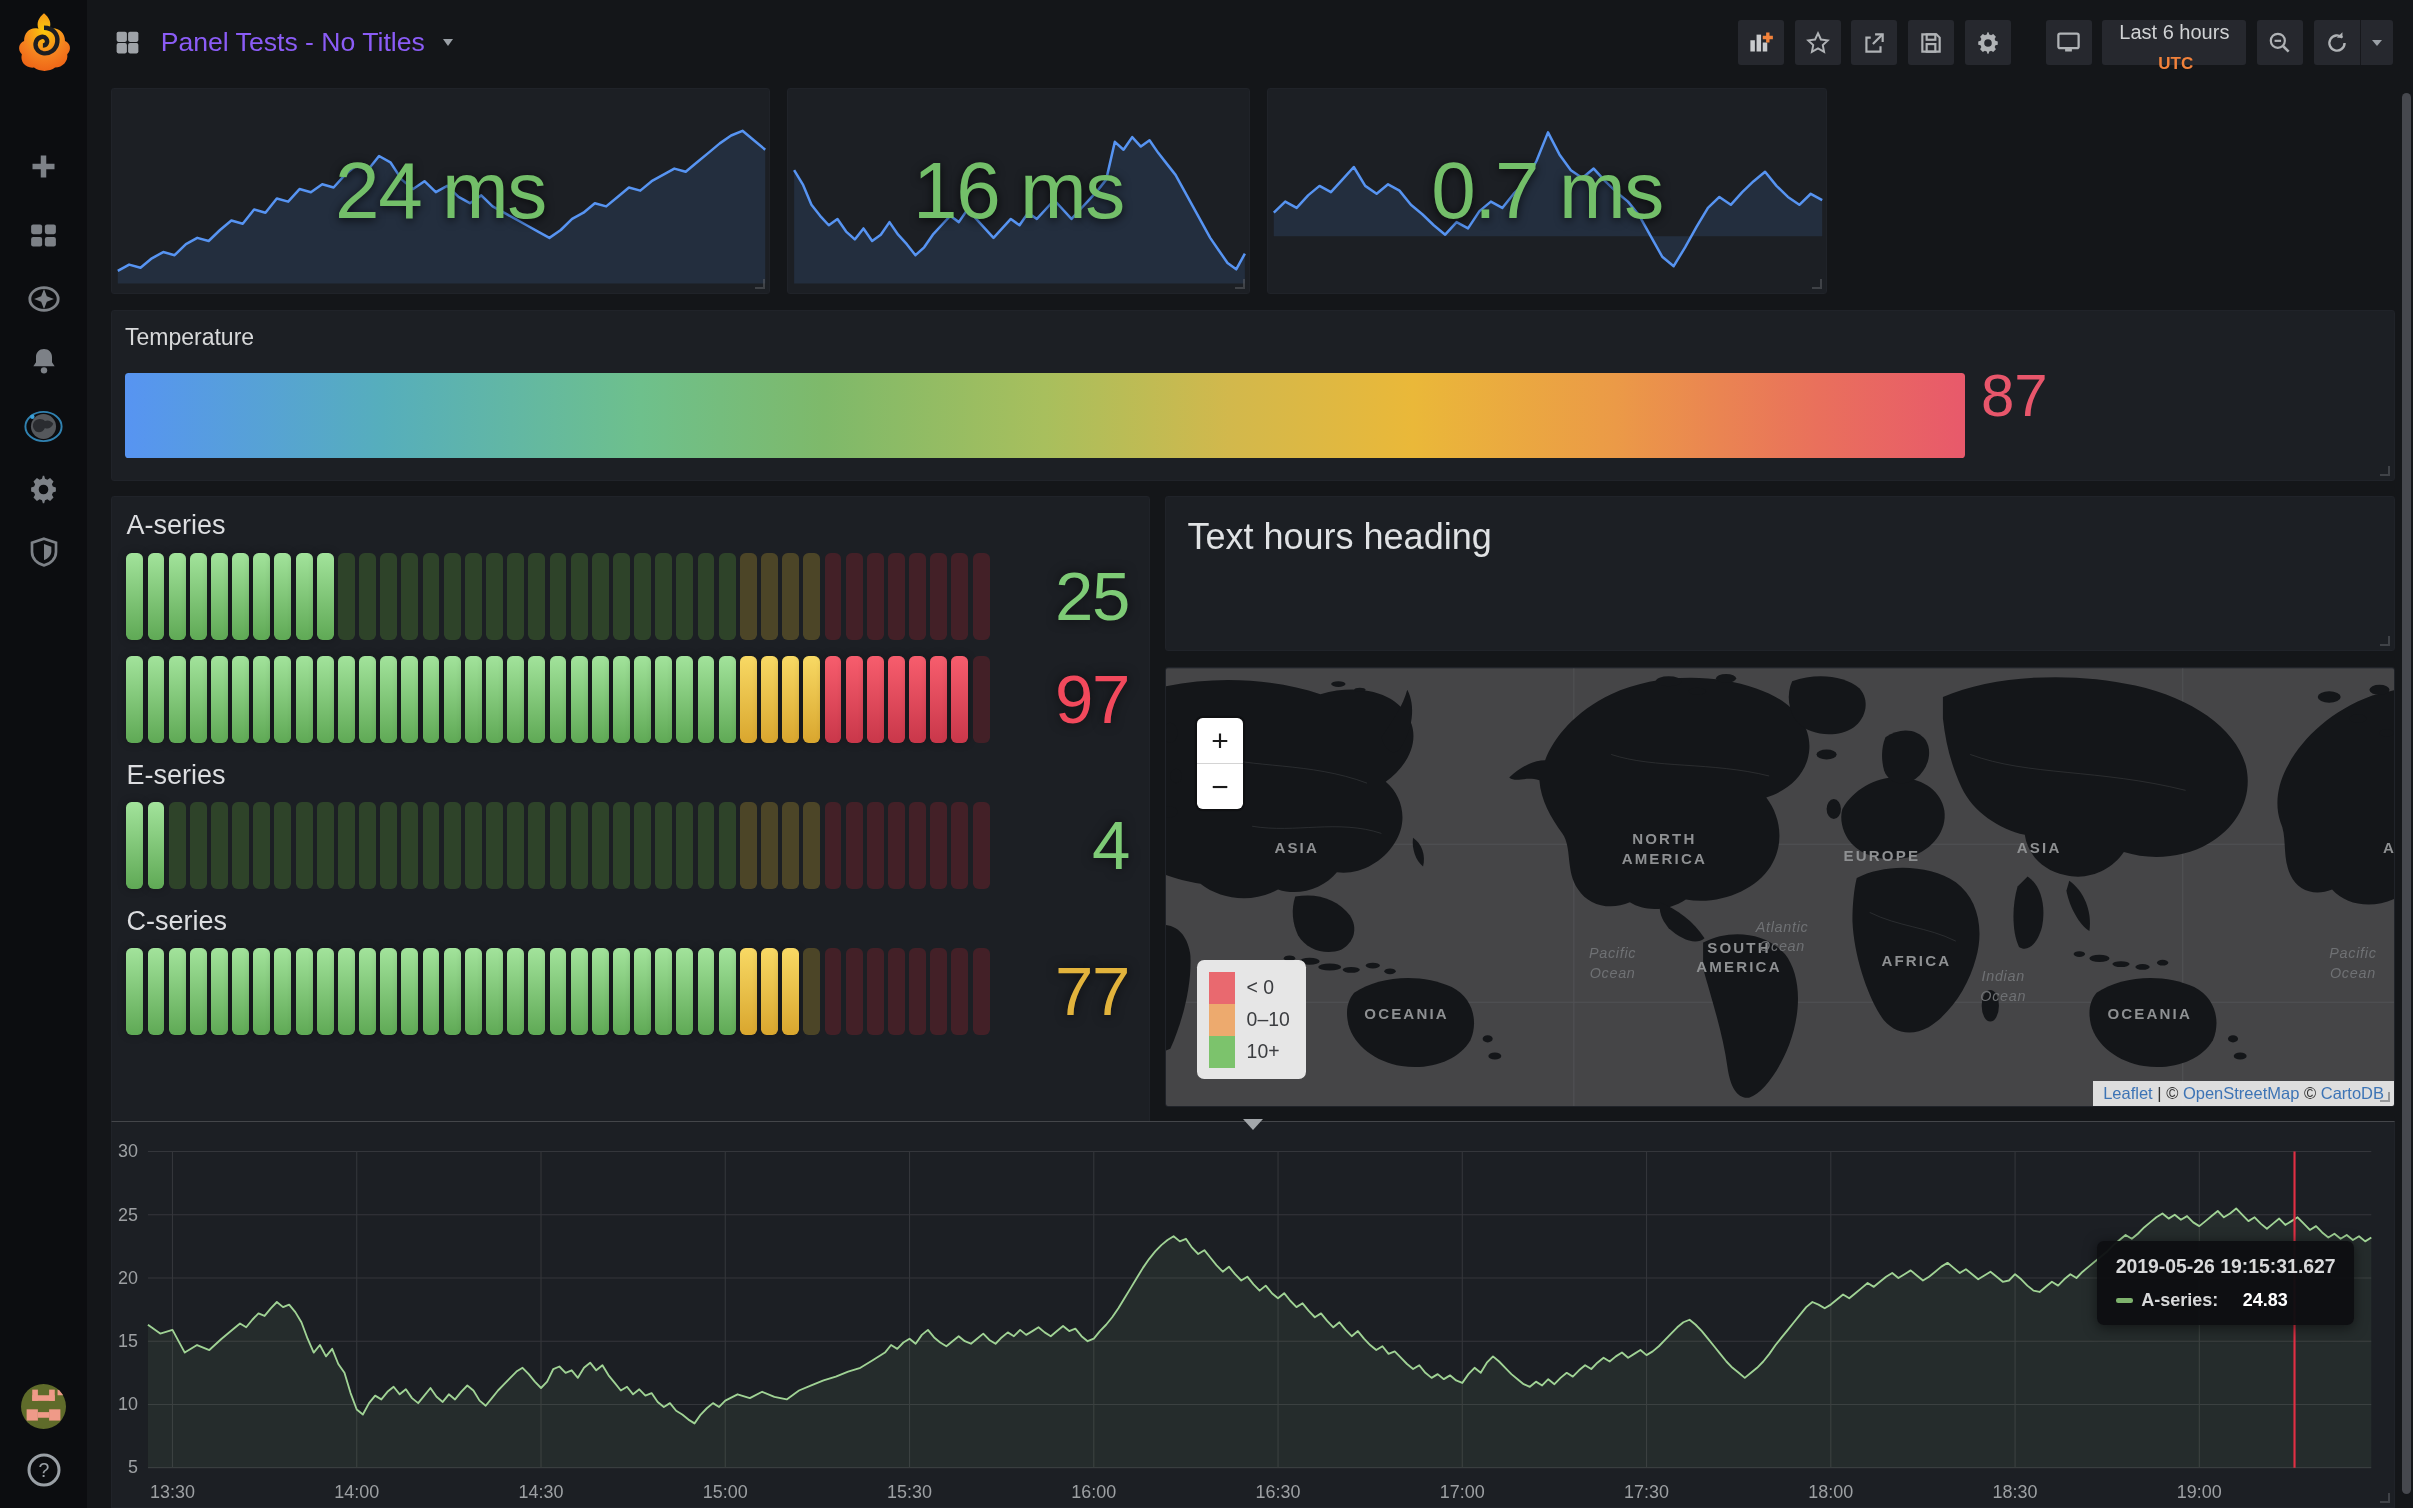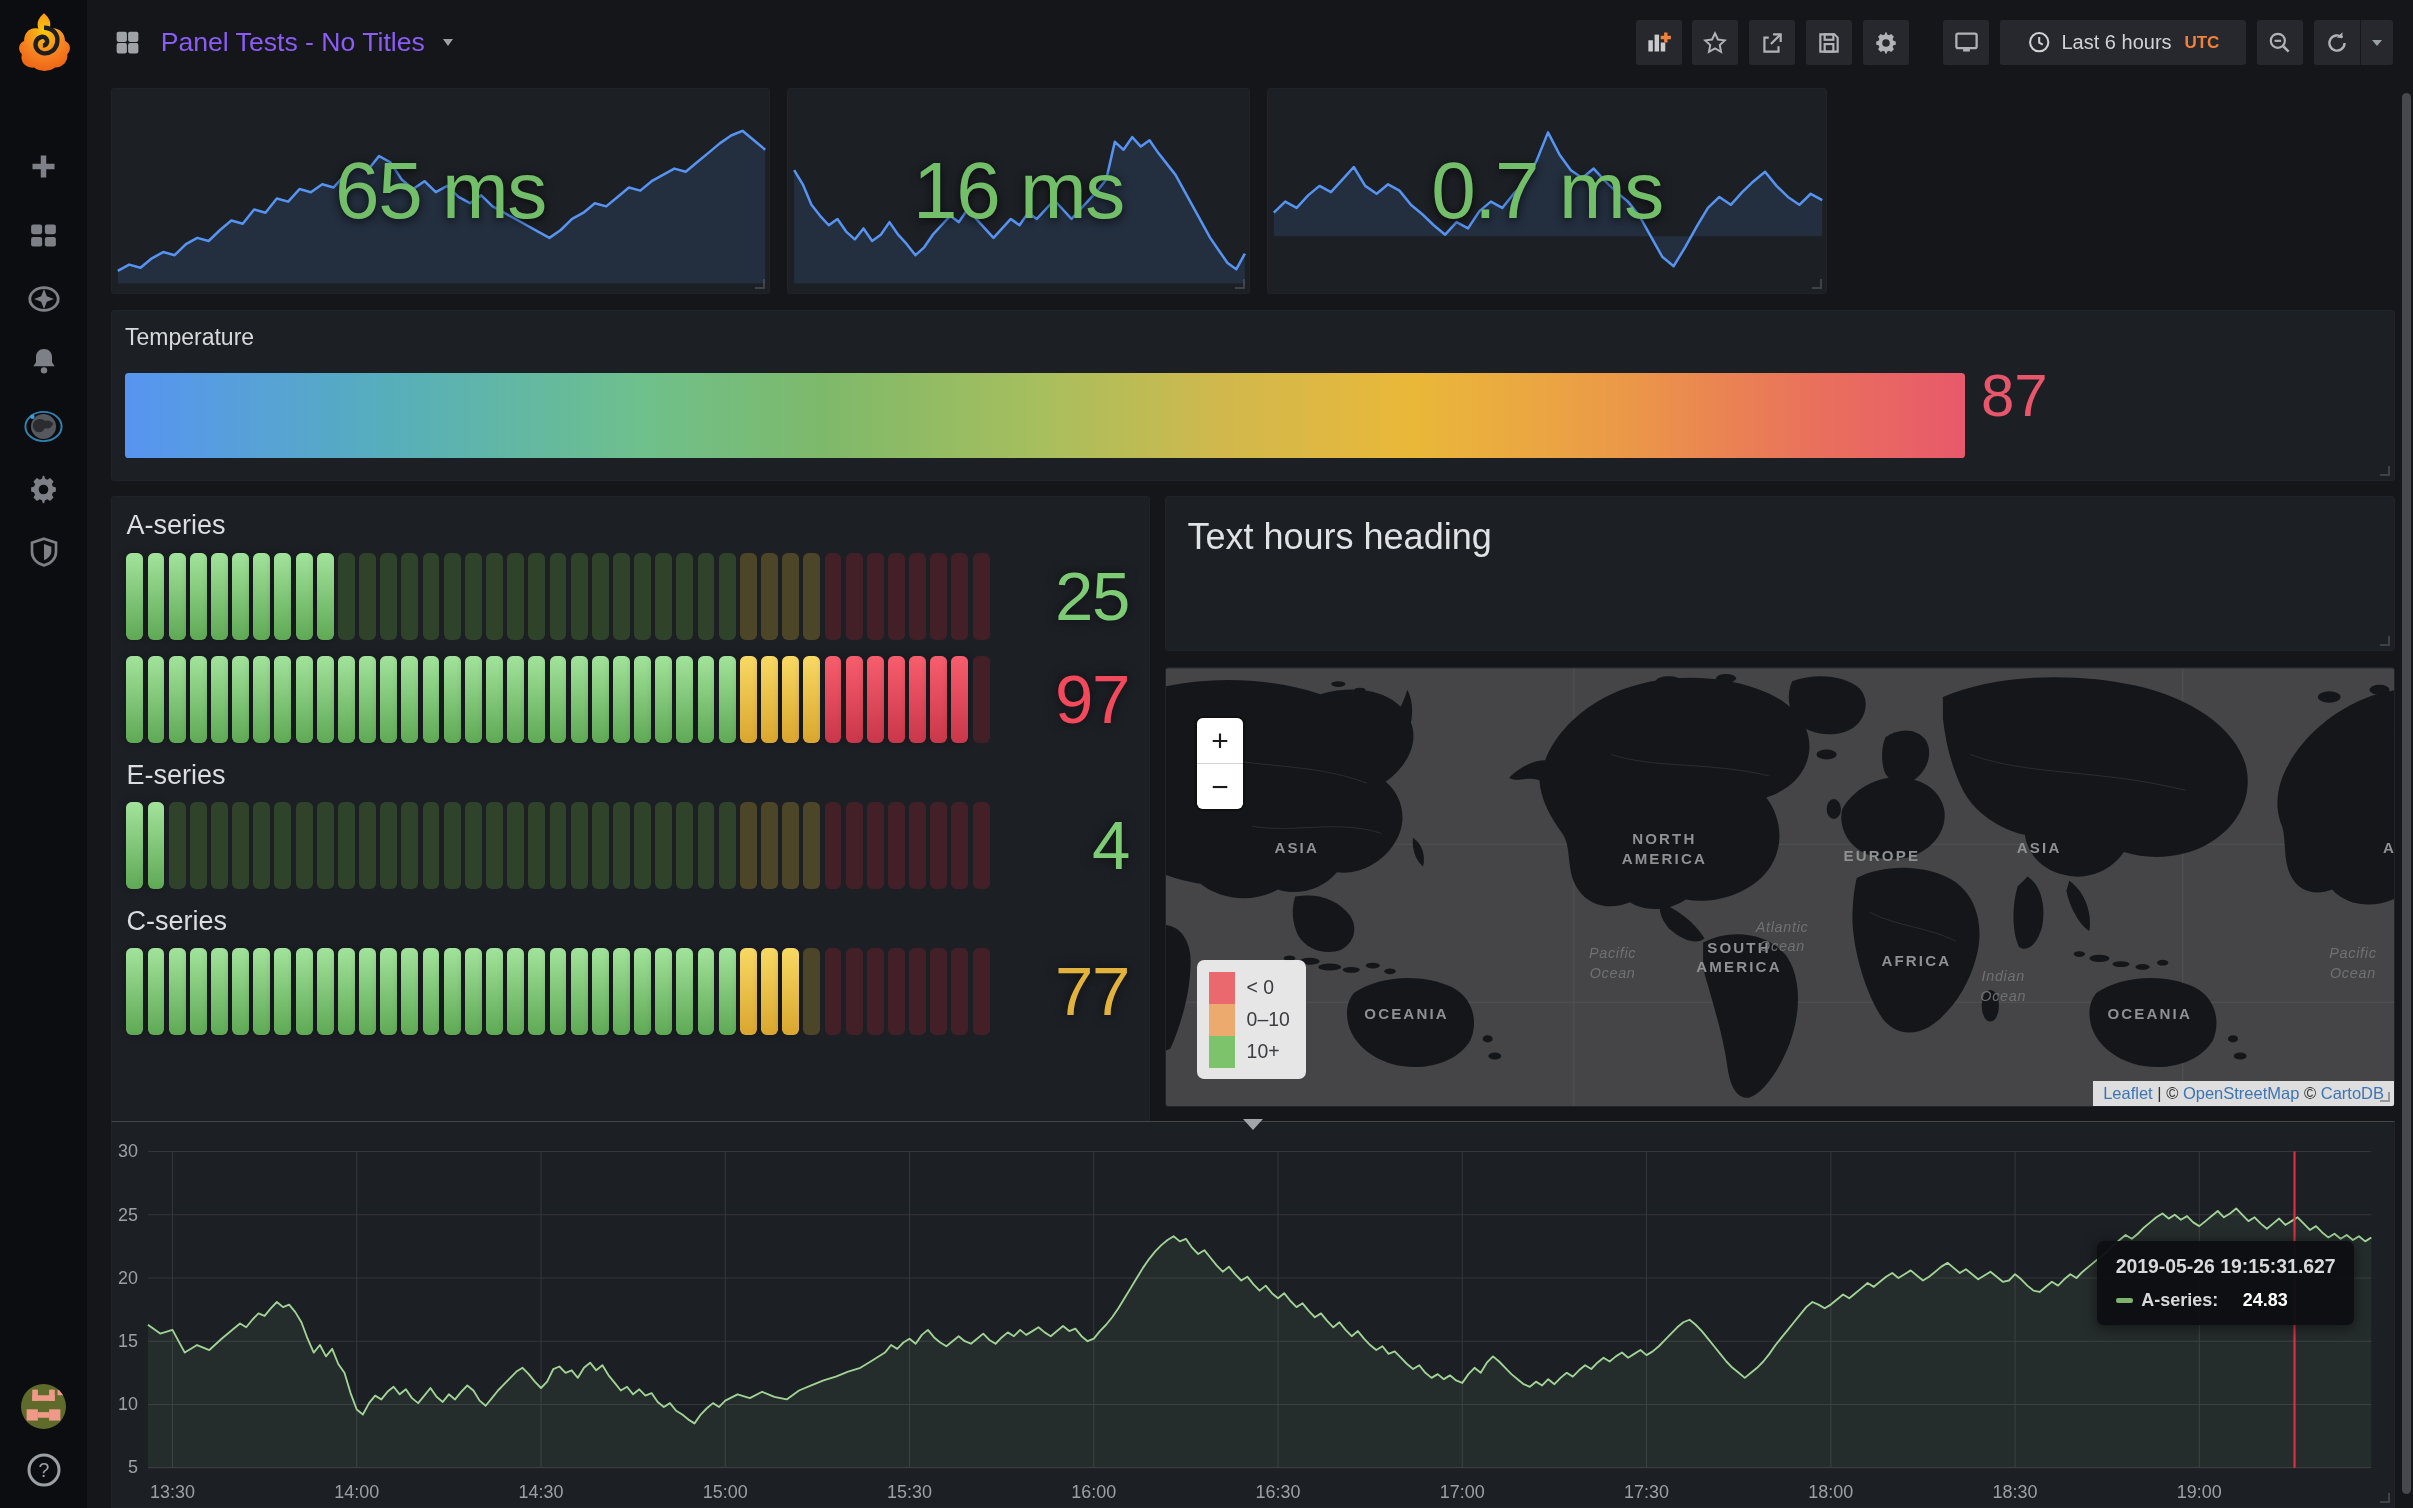--- a/index.html
+++ b/index.html
@@ -10,21 +10,21 @@
   .side-icon{position:absolute;left:0;width:87px;height:65px;display:flex;align-items:center;justify-content:center;cursor:pointer;}
   .side-icon svg{display:block;}
   #logo{position:absolute;left:13px;top:10px;width:62px;height:62px;}
   
   #topnav{position:absolute;left:87px;top:0;right:0;height:85px;display:flex;align-items:center;justify-content:space-between;padding:0 20px 0 26px;box-sizing:border-box;}
   #nav-left{display:flex;align-items:center;gap:18.7px;}
   #nav-title{font-size:26.6px;color:#8b5cf6;}
   .caret{width:0;height:0;border-left:7.2px solid transparent;border-right:7.2px solid transparent;border-top:8.6px solid #9aa0a6;}
   #nav-right{display:flex;align-items:center;gap:10.8px;}
   .nav-btn{height:45px;min-width:46px;background:#26282e;border-radius:2.9px;display:flex;align-items:center;justify-content:center;cursor:pointer;}
-  .nav-btn.wide{padding:0 27px;gap:10px;}
+  .nav-btn.wide{padding:0 17px;gap:10px;flex-direction:column;}
   .nav-gap{width:13px;}
   #utc-badge{color:#f2823b;font-size:17px;font-weight:bold;margin-left:2.9px;}
   #time-label{color:#d0d2d4;font-size:20px;}
   .split{display:flex;}
   .split .nav-btn{border-radius:2.9px 0 0 2.9px;}
   .split .mini{min-width:32px;border-radius:0 2.9px 2.9px 0;border-left:1.4px solid #17181c;}
   
   .panel{position:absolute;background:#1c1f24;border:0.7px solid #202329;border-radius:2.9px;box-sizing:border-box;}
   .panel::after{content:"";position:absolute;right:3.6px;bottom:3.6px;width:8.6px;height:8.6px;border-right:2.2px solid #5c5f64;border-bottom:2.2px solid #5c5f64;opacity:.55;}
   #p-stat1{left:111px;top:88px;width:659px;height:206px;}
@@ -252,21 +252,21 @@
         </div>
       </div>
     </div>
   </header>
 
   <section class="panel" id="p-stat1">
     <svg class="spark" id="spark0" width="659" height="206" viewBox="0 0 918 287">
         <path d="M8,253.4528 L23.824561403508774,244.6792 L39.64912280701755,249.066 L55.473684210526315,235.9056 L71.2982456140351,227.132 L87.12280701754386,231.5188 L102.94736842105263,216.165 L118.7719298245614,207.3914 L134.5964912280702,211.7782 L150.42105263157896,196.4244 L166.24561403508773,183.26399999999998 L182.0701754385965,187.6508 L197.89473684210526,167.9102 L213.71929824561403,172.29700000000003 L229.5438596491228,152.5564 L245.3684210526316,156.9432 L261.1929824561404,139.39600000000002 L277.0175438596491,143.7828 L292.8421052631579,132.8158 L308.6666666666667,137.20260000000002 L324.49122807017545,119.65540000000001 L340.3157894736842,106.495 L356.140350877193,113.0752 L371.96491228070175,93.3346 L387.7894736842105,102.1082 L403.6140350877193,126.23559999999999 L419.43859649122805,139.39600000000002 L435.2631578947368,128.42899999999997 L451.0877192982456,143.7828 L466.9122807017544,135.0092 L482.7368421052632,150.363 L498.56140350877195,159.1366 L514.3859649122808,148.1696 L530.2105263157895,163.52339999999998 L546.0350877192982,172.29700000000003 L561.859649122807,181.0706 L577.6842105263158,189.8442 L593.5087719298245,198.6178 L609.3333333333334,207.3914 L625.1578947368421,196.4244 L640.9824561403509,181.0706 L656.8070175438596,172.29700000000003 L672.6315789473684,159.1366 L688.4561403508771,163.52339999999998 L704.280701754386,150.363 L720.1052631578947,137.20260000000002 L735.9298245614035,141.5894 L751.7543859649123,128.42899999999997 L767.578947368421,119.65540000000001 L783.4035087719299,110.8818 L799.2280701754386,115.2686 L815.0526315789474,102.1082 L830.8771929824561,88.9478 L846.7017543859649,75.78739999999999 L862.5263157894736,64.8204 L878.3508771929825,58.2402 L894.1754385964912,71.4006 L910,84.561 L910,271 L8,271 Z" fill="rgba(87,148,242,0.13)" stroke="none"></path>
         <path d="M8,253.4528 L23.824561403508774,244.6792 L39.64912280701755,249.066 L55.473684210526315,235.9056 L71.2982456140351,227.132 L87.12280701754386,231.5188 L102.94736842105263,216.165 L118.7719298245614,207.3914 L134.5964912280702,211.7782 L150.42105263157896,196.4244 L166.24561403508773,183.26399999999998 L182.0701754385965,187.6508 L197.89473684210526,167.9102 L213.71929824561403,172.29700000000003 L229.5438596491228,152.5564 L245.3684210526316,156.9432 L261.1929824561404,139.39600000000002 L277.0175438596491,143.7828 L292.8421052631579,132.8158 L308.6666666666667,137.20260000000002 L324.49122807017545,119.65540000000001 L340.3157894736842,106.495 L356.140350877193,113.0752 L371.96491228070175,93.3346 L387.7894736842105,102.1082 L403.6140350877193,126.23559999999999 L419.43859649122805,139.39600000000002 L435.2631578947368,128.42899999999997 L451.0877192982456,143.7828 L466.9122807017544,135.0092 L482.7368421052632,150.363 L498.56140350877195,159.1366 L514.3859649122808,148.1696 L530.2105263157895,163.52339999999998 L546.0350877192982,172.29700000000003 L561.859649122807,181.0706 L577.6842105263158,189.8442 L593.5087719298245,198.6178 L609.3333333333334,207.3914 L625.1578947368421,196.4244 L640.9824561403509,181.0706 L656.8070175438596,172.29700000000003 L672.6315789473684,159.1366 L688.4561403508771,163.52339999999998 L704.280701754386,150.363 L720.1052631578947,137.20260000000002 L735.9298245614035,141.5894 L751.7543859649123,128.42899999999997 L767.578947368421,119.65540000000001 L783.4035087719299,110.8818 L799.2280701754386,115.2686 L815.0526315789474,102.1082 L830.8771929824561,88.9478 L846.7017543859649,75.78739999999999 L862.5263157894736,64.8204 L878.3508771929825,58.2402 L894.1754385964912,71.4006 L910,84.561" fill="none" stroke="#5794f2" stroke-width="3.5" stroke-linejoin="round"></path>
       </svg>
-    <div class="stat-value">65 ms</div>
+    <div class="stat-value">24 ms</div>
   </section>
   <section class="panel" id="p-stat2">
     <svg class="spark" id="spark1" width="463" height="206" viewBox="0 0 644 287">
         <path d="M8,113.0752 L20.076923076923077,132.8158 L32.15384615384615,161.32999999999998 L44.23076923076923,176.68380000000002 L56.30769230769231,189.8442 L68.38461538461539,181.0706 L80.46153846153847,198.6178 L92.53846153846153,209.5848 L104.61538461538461,194.231 L116.6923076923077,211.7782 L128.76923076923077,203.00459999999998 L140.84615384615384,185.4574 L152.92307692307693,203.00459999999998 L165,216.165 L177.07692307692307,231.5188 L189.15384615384616,220.55180000000001 L201.23076923076923,203.00459999999998 L213.30769230769232,189.8442 L225.3846153846154,176.68380000000002 L237.46153846153845,185.4574 L249.53846153846155,167.9102 L261.61538461538464,181.0706 L273.6923076923077,194.231 L285.7692307692308,207.3914 L297.84615384615387,194.231 L309.9230769230769,181.0706 L322,189.8442 L334.0769230769231,172.29700000000003 L346.15384615384613,181.0706 L358.2307692307692,167.9102 L370.3076923076923,154.7498 L382.38461538461536,167.9102 L394.46153846153845,181.0706 L406.53846153846155,167.9102 L418.61538461538464,154.7498 L430.6923076923077,141.5894 L442.7692307692308,126.23559999999999 L454.84615384615387,73.594 L466.9230769230769,84.561 L479,67.01379999999999 L491.0769230769231,80.1742 L503.15384615384613,71.4006 L515.2307692307693,88.9478 L527.3076923076923,104.3016 L539.3846153846154,119.65540000000001 L551.4615384615385,141.5894 L563.5384615384615,163.52339999999998 L575.6153846153846,185.4574 L587.6923076923077,207.3914 L599.7692307692307,224.9386 L611.8461538461538,242.4858 L623.9230769230769,251.2594 L636,229.3254 L636,271 L8,271 Z" fill="rgba(87,148,242,0.13)" stroke="none"></path>
         <path d="M8,113.0752 L20.076923076923077,132.8158 L32.15384615384615,161.32999999999998 L44.23076923076923,176.68380000000002 L56.30769230769231,189.8442 L68.38461538461539,181.0706 L80.46153846153847,198.6178 L92.53846153846153,209.5848 L104.61538461538461,194.231 L116.6923076923077,211.7782 L128.76923076923077,203.00459999999998 L140.84615384615384,185.4574 L152.92307692307693,203.00459999999998 L165,216.165 L177.07692307692307,231.5188 L189.15384615384616,220.55180000000001 L201.23076923076923,203.00459999999998 L213.30769230769232,189.8442 L225.3846153846154,176.68380000000002 L237.46153846153845,185.4574 L249.53846153846155,167.9102 L261.61538461538464,181.0706 L273.6923076923077,194.231 L285.7692307692308,207.3914 L297.84615384615387,194.231 L309.9230769230769,181.0706 L322,189.8442 L334.0769230769231,172.29700000000003 L346.15384615384613,181.0706 L358.2307692307692,167.9102 L370.3076923076923,154.7498 L382.38461538461536,167.9102 L394.46153846153845,181.0706 L406.53846153846155,167.9102 L418.61538461538464,154.7498 L430.6923076923077,141.5894 L442.7692307692308,126.23559999999999 L454.84615384615387,73.594 L466.9230769230769,84.561 L479,67.01379999999999 L491.0769230769231,80.1742 L503.15384615384613,71.4006 L515.2307692307693,88.9478 L527.3076923076923,104.3016 L539.3846153846154,119.65540000000001 L551.4615384615385,141.5894 L563.5384615384615,163.52339999999998 L575.6153846153846,185.4574 L587.6923076923077,207.3914 L599.7692307692307,224.9386 L611.8461538461538,242.4858 L623.9230769230769,251.2594 L636,229.3254" fill="none" stroke="#5794f2" stroke-width="3.5" stroke-linejoin="round"></path>
       </svg>
     <div class="stat-value">16 ms</div>
   </section>
   <section class="panel" id="p-stat3">
     <svg class="spark" id="spark2" width="560" height="206" viewBox="0 0 780 287">

